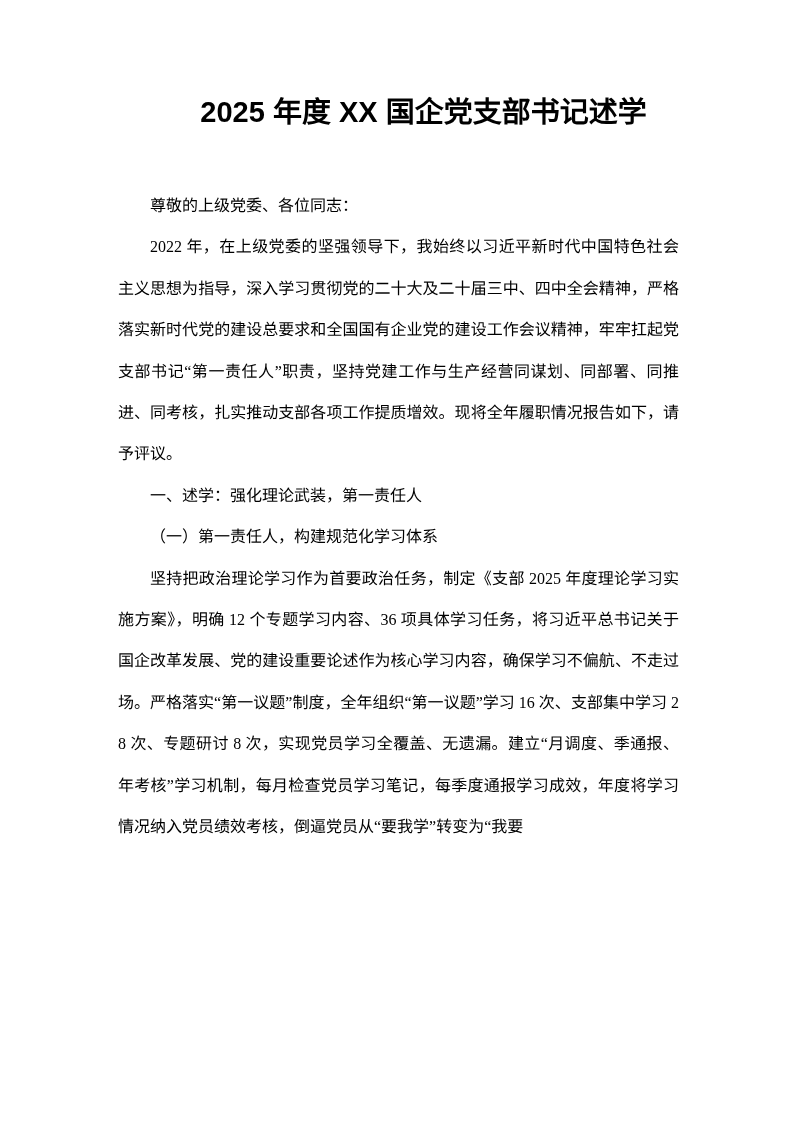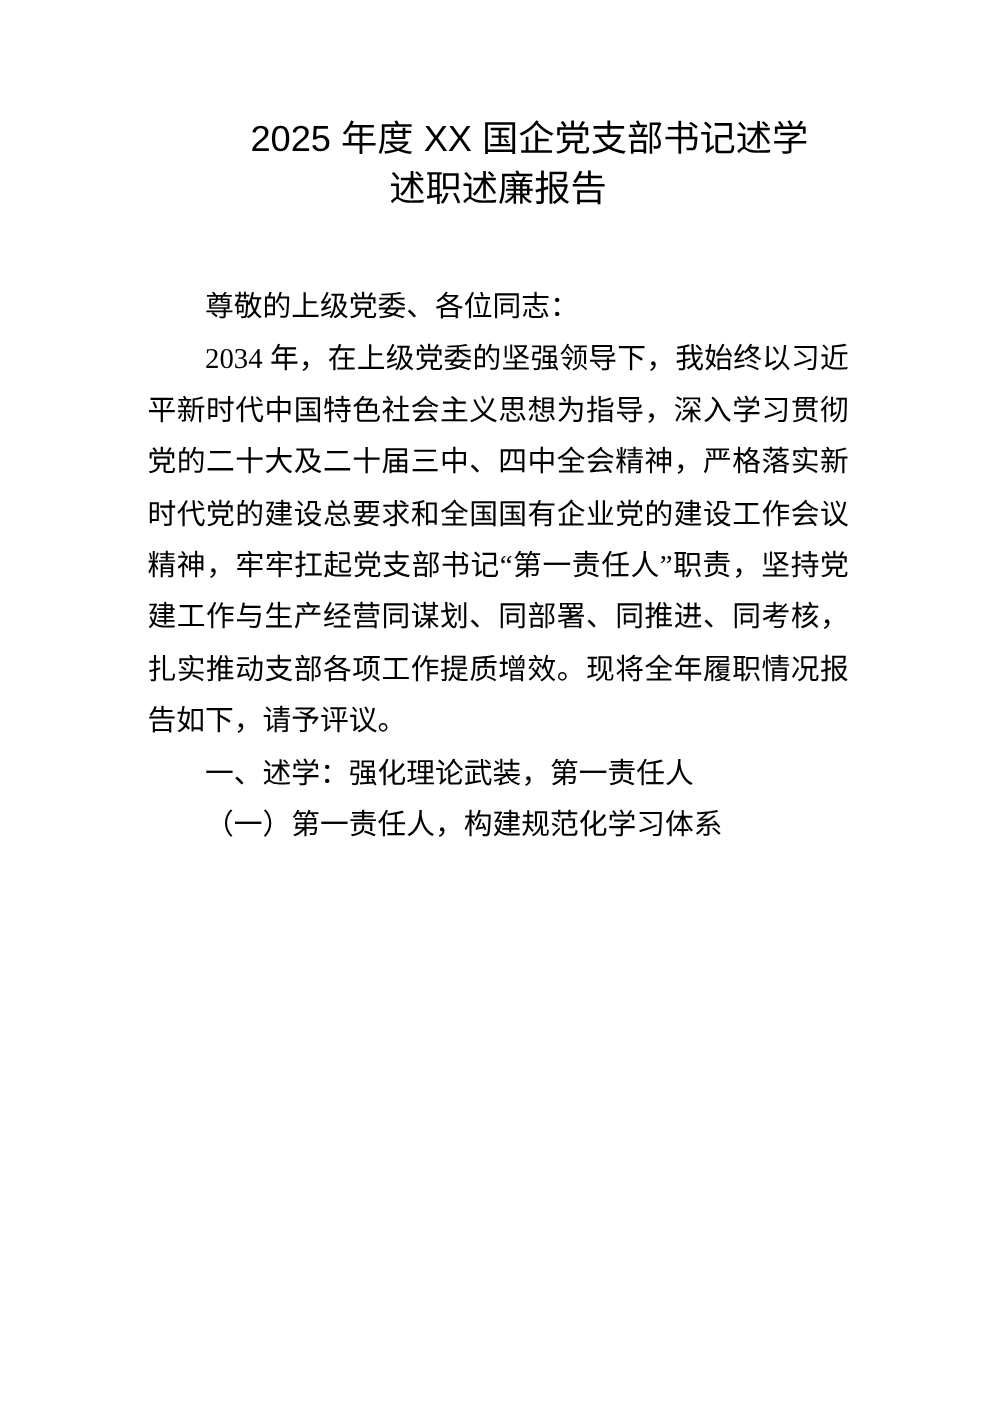--- a/index.html
+++ b/index.html
@@ -16,55 +16,55 @@
     box-sizing: border-box;
     width: 793px;
     height: 1122px;
     padding: 92px 114px 0 118px;
     background: #ffffff;
     color: #000000;
     overflow: hidden;
   }
   .doc-title {
     font-family: "Liberation Sans", "DejaVu Sans", sans-serif;
-    font-weight: 400;
+    font-weight: 700;
     font-size: 29px;
     line-height: 40px;
     text-align: center;
     color: #000000;
   }
   .title-line-1 {
     
     text-indent: 50px;
   }
   .doc-body {
     margin-top: 53px;
     font-family: "Liberation Serif", "DejaVu Serif", serif;
-    font-size: 23px;
+    font-size: 16px;
     line-height: 41.4px;
     text-align: justify;
     color: #000000;
   }
   .para {
     margin: 0;
     padding: 0;
     text-indent: 2em;
     word-break: break-all;
   }
 </style>
 </head>
 <body>
 
 <div class="page">
 
   <div class="doc-title">
     <div class="title-line title-line-1">2025 年度 XX 国企党支部书记述学</div>
-    <div class="title-line">述职述廉报告</div>
   </div>
 
   <div class="doc-body">
     <p class="para">尊敬的上级党委、各位同志：</p>
-    <p class="para">2034 年，在上级党委的坚强领导下，我始终以习近平新时代中国特色社会主义思想为指导，深入学习贯彻党的二十大及二十届三中、四中全会精神，严格落实新时代党的建设总要求和全国国有企业党的建设工作会议精神，牢牢扛起党支部书记“第一责任人”职责，坚持党建工作与生产经营同谋划、同部署、同推进、同考核，扎实推动支部各项工作提质增效。现将全年履职情况报告如下，请予评议。</p>
+    <p class="para">2022 年，在上级党委的坚强领导下，我始终以习近平新时代中国特色社会主义思想为指导，深入学习贯彻党的二十大及二十届三中、四中全会精神，严格落实新时代党的建设总要求和全国国有企业党的建设工作会议精神，牢牢扛起党支部书记“第一责任人”职责，坚持党建工作与生产经营同谋划、同部署、同推进、同考核，扎实推动支部各项工作提质增效。现将全年履职情况报告如下，请予评议。</p>
     <p class="para">一、述学：强化理论武装，第一责任人</p>
     <p class="para">（一）第一责任人，构建规范化学习体系</p>
+    <p class="para">坚持把政治理论学习作为首要政治任务，制定《支部 2025 年度理论学习实施方案》，明确 12 个专题学习内容、36 项具体学习任务，将习近平总书记关于国企改革发展、党的建设重要论述作为核心学习内容，确保学习不偏航、不走过场。严格落实“第一议题”制度，全年组织“第一议题”学习 16 次、支部集中学习 28 次、专题研讨 8 次，实现党员学习全覆盖、无遗漏。建立“月调度、季通报、年考核”学习机制，每月检查党员学习笔记，每季度通报学习成效，年度将学习情况纳入党员绩效考核，倒逼党员从“要我学”转变为“我要</p>
   </div>
 
 </div>
 
 </body></html>

